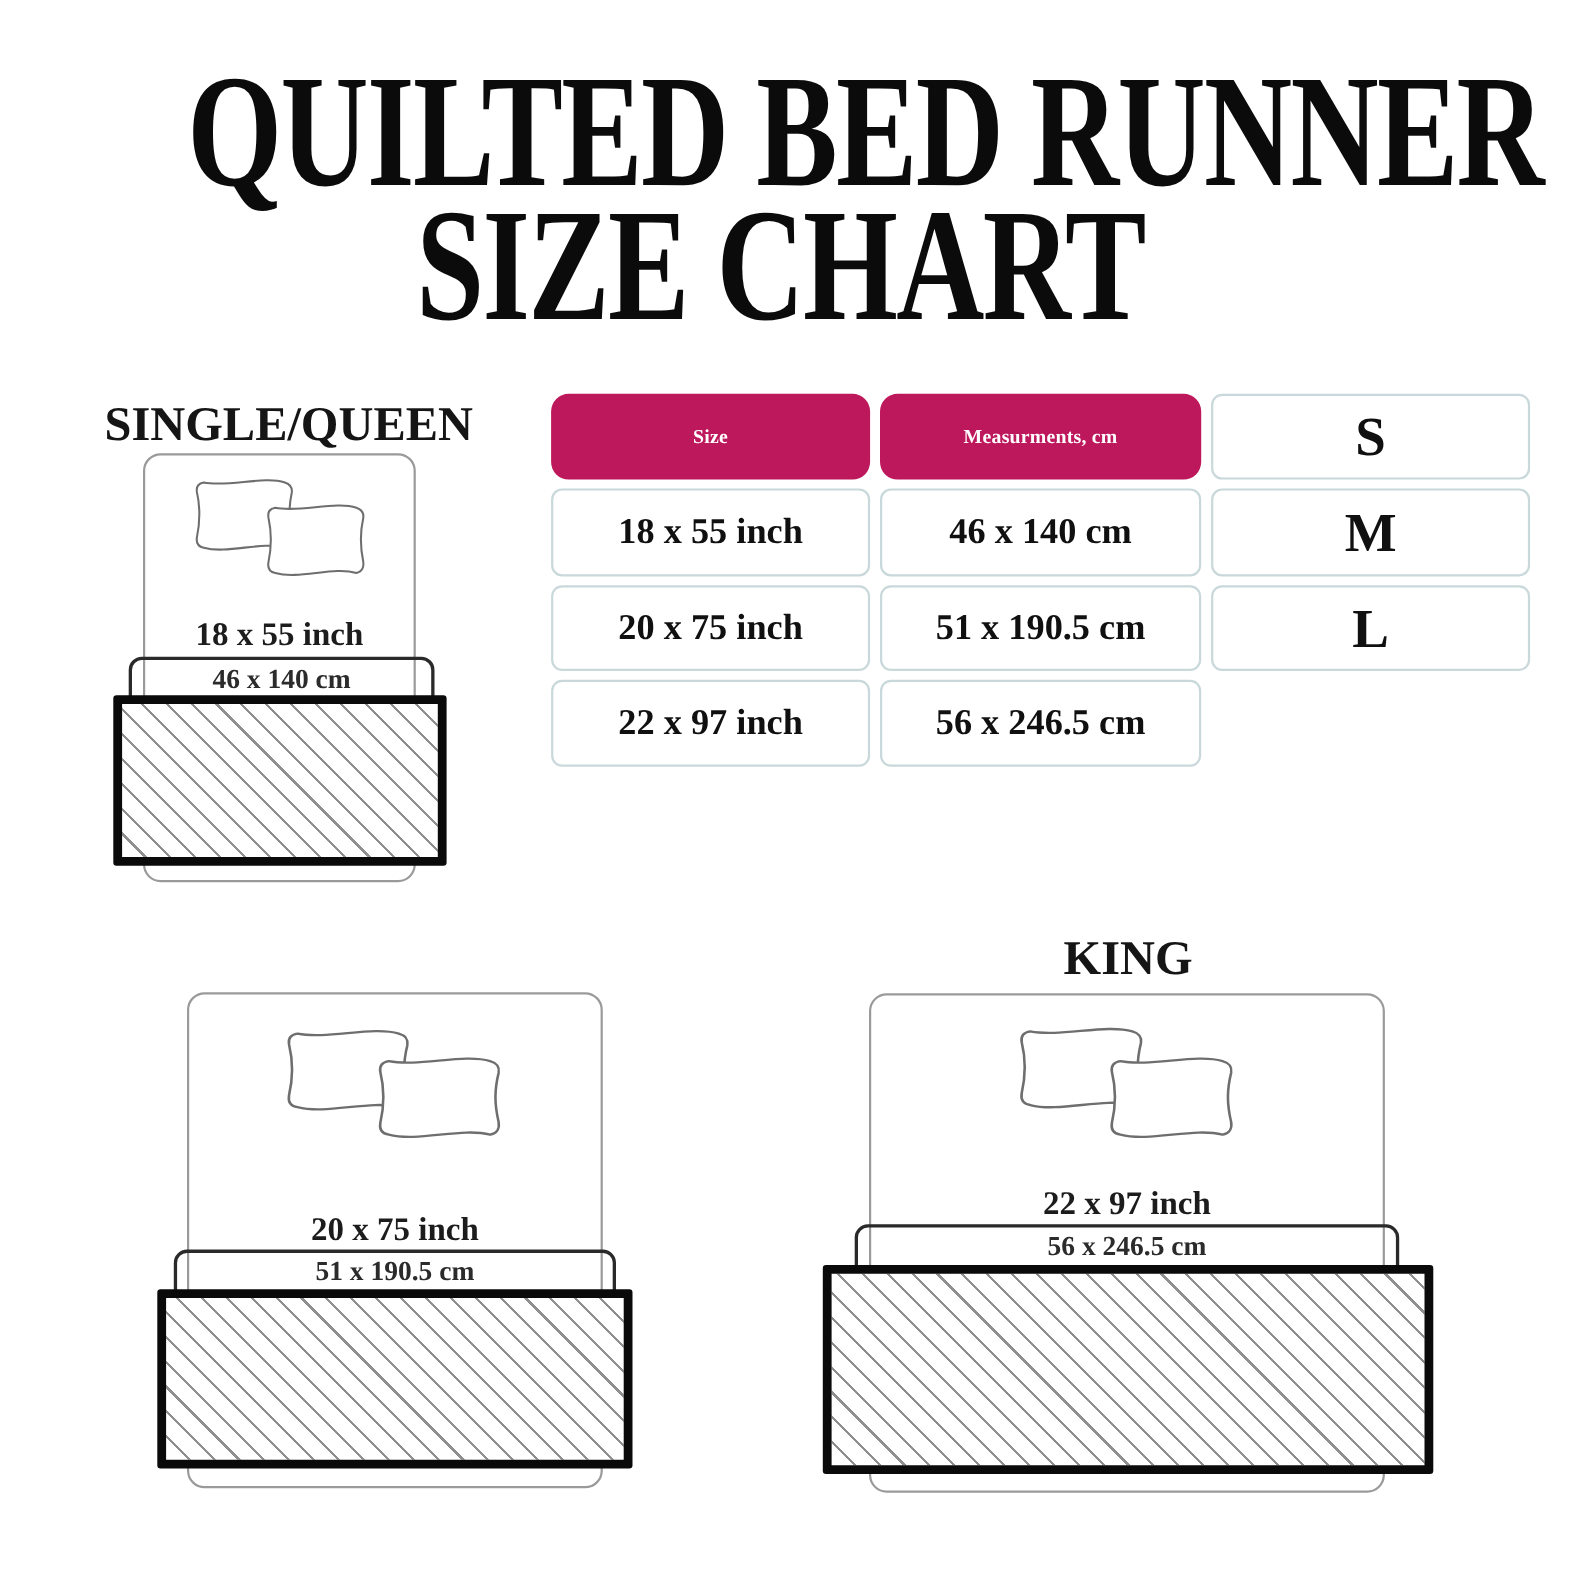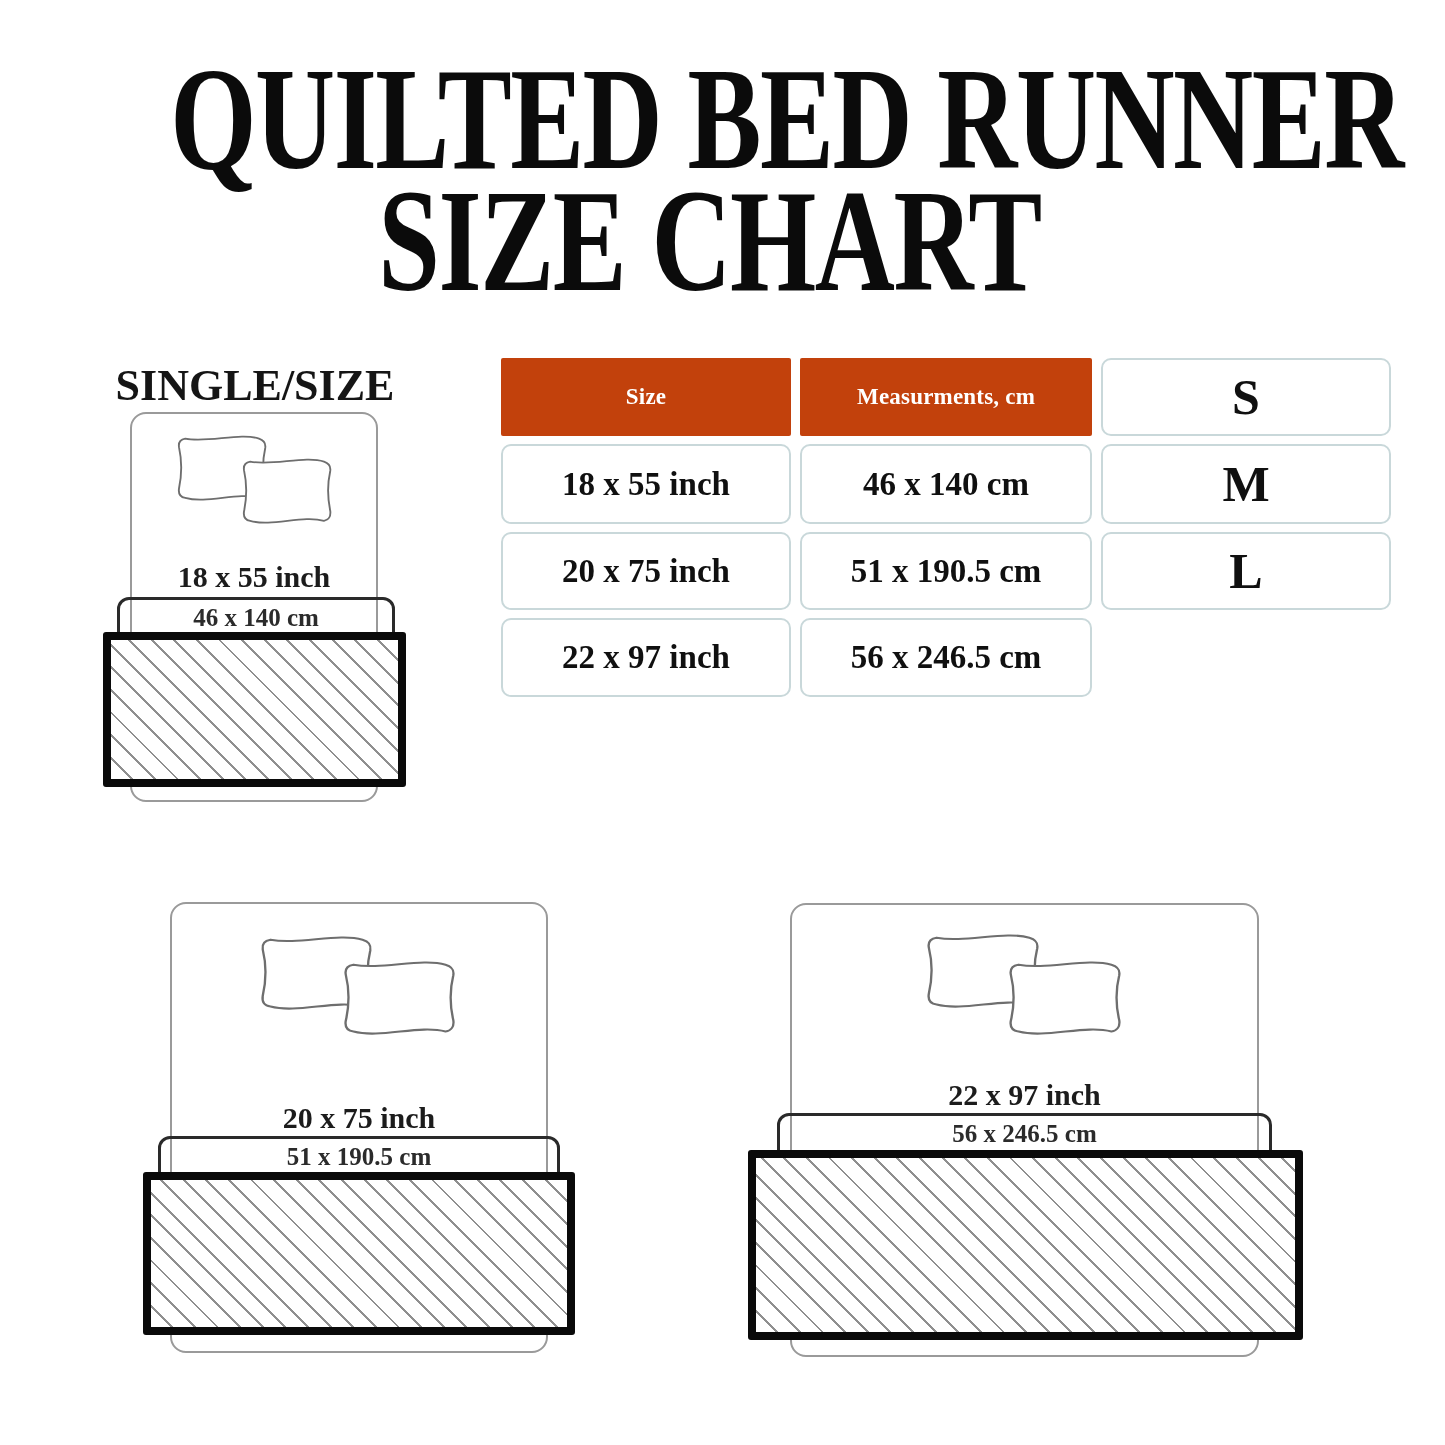--- a/index.html
+++ b/index.html
@@ -23,23 +23,23 @@
 
   
   .size-table {
     position:absolute; left:501px; top:358px; width:890px;
     display:grid;
     grid-template-columns:290px 292px 290px;
     grid-template-rows:78px 80px 78px 79px;
     gap:8px 9px;
   }
   .th {
-    background:#c2410c; color:#ffffff; border-radius:2px;
+    background:#be185d; color:#ffffff; border-radius:16px;
     display:flex; align-items:center; justify-content:center;
-    font-size:23px; font-weight:600; letter-spacing:0.2px;
+    font-size:18px; font-weight:600; letter-spacing:0.2px;
   }
   .td {
     background:#ffffff; border:2px solid #c9d8da; border-radius:10px;
     box-sizing:border-box;
     display:flex; align-items:center; justify-content:center;
     font-weight:bold; color:#101010;
   }
   .td.size-cell { font-size:50px; }
   .td.meas-cell { font-size:33px; }
 
@@ -124,21 +124,21 @@
     <div class="td size-cell">M</div>
     <div class="td meas-cell">20 x 75 inch</div>
     <div class="td meas-cell">51 x 190.5 cm</div>
 
     <div class="td size-cell">L</div>
     <div class="td meas-cell">22 x 97 inch</div>
     <div class="td meas-cell">56 x 246.5 cm</div>
   </div>
 
   <div class="diagram d-single">
-    <div class="d-label">SINGLE/SIZE</div>
+    <div class="d-label">SINGLE/QUEEN</div>
     <div class="bed"></div>
     <svg class="pillow p1" viewBox="0 0 130 100" preserveAspectRatio="none">
       <path d="M 17 11 C 45 17 88 3 112 11 C 118 13 121 16 120 23 C 116 41 116 55 120 74 C 121 81 118 86 112 87 C 85 79 45 95 17 87 C 11 86 8 82 9 75 C 13 56 13 40 9 22 C 8 15 11 12 17 11 Z" fill="#ffffff" stroke="#6e6e6e" stroke-width="2.4" stroke-linejoin="round"></path>
     </svg>
     <svg class="pillow p2" viewBox="0 0 130 100" preserveAspectRatio="none">
       <path d="M 17 11 C 45 17 88 3 112 11 C 118 13 121 16 120 23 C 116 41 116 55 120 74 C 121 81 118 86 112 87 C 85 79 45 95 17 87 C 11 86 8 82 9 75 C 13 56 13 40 9 22 C 8 15 11 12 17 11 Z" fill="#ffffff" stroke="#6e6e6e" stroke-width="2.4" stroke-linejoin="round"></path>
     </svg>
     <div class="dim-inch">18 x 55 inch</div>
     <div class="inner">
       <div class="dim-cm">46 x 140 cm</div>
@@ -155,20 +155,21 @@
       <path d="M 17 11 C 45 17 88 3 112 11 C 118 13 121 16 120 23 C 116 41 116 55 120 74 C 121 81 118 86 112 87 C 85 79 45 95 17 87 C 11 86 8 82 9 75 C 13 56 13 40 9 22 C 8 15 11 12 17 11 Z" fill="#ffffff" stroke="#6e6e6e" stroke-width="2.4" stroke-linejoin="round"></path>
     </svg>
     <div class="dim-inch">20 x 75 inch</div>
     <div class="inner">
       <div class="dim-cm">51 x 190.5 cm</div>
     </div>
     <div class="runner"></div>
   </div>
 
   <div class="diagram d-king">
+    <div class="d-label">KING</div>
     <div class="bed"></div>
     <svg class="pillow p1" viewBox="0 0 130 100" preserveAspectRatio="none">
       <path d="M 17 11 C 45 17 88 3 112 11 C 118 13 121 16 120 23 C 116 41 116 55 120 74 C 121 81 118 86 112 87 C 85 79 45 95 17 87 C 11 86 8 82 9 75 C 13 56 13 40 9 22 C 8 15 11 12 17 11 Z" fill="#ffffff" stroke="#6e6e6e" stroke-width="2.4" stroke-linejoin="round"></path>
     </svg>
     <svg class="pillow p2" viewBox="0 0 130 100" preserveAspectRatio="none">
       <path d="M 17 11 C 45 17 88 3 112 11 C 118 13 121 16 120 23 C 116 41 116 55 120 74 C 121 81 118 86 112 87 C 85 79 45 95 17 87 C 11 86 8 82 9 75 C 13 56 13 40 9 22 C 8 15 11 12 17 11 Z" fill="#ffffff" stroke="#6e6e6e" stroke-width="2.4" stroke-linejoin="round"></path>
     </svg>
     <div class="dim-inch">22 x 97 inch</div>
     <div class="inner">
       <div class="dim-cm">56 x 246.5 cm</div>

